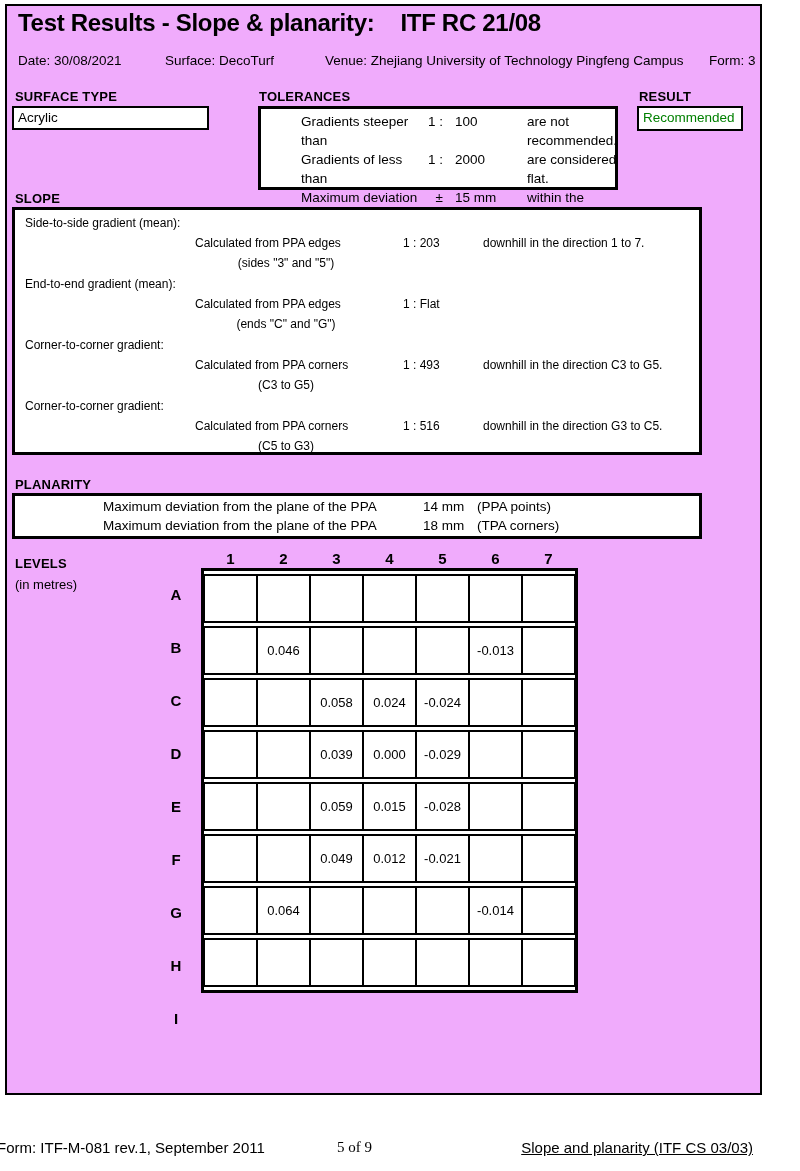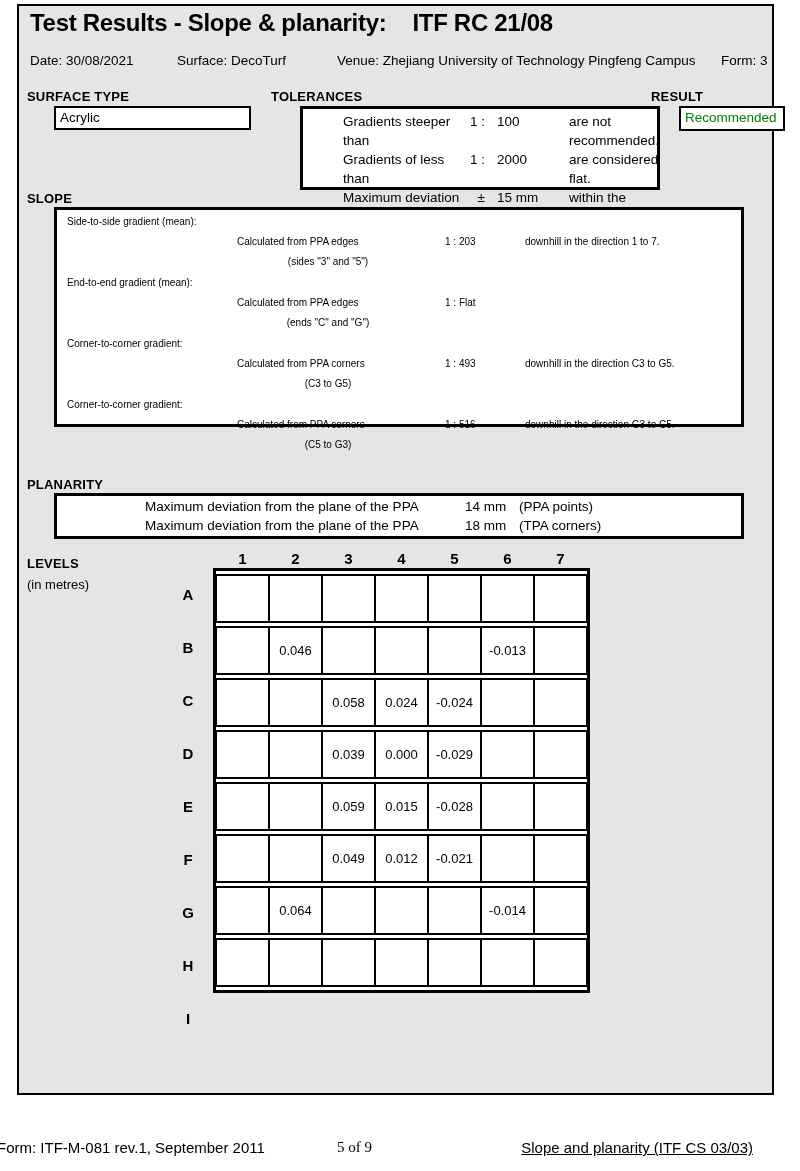--- a/index.html
+++ b/index.html
@@ -6,50 +6,50 @@
   html, body { width: 800px; height: 1171px; }
   body {
     position: relative;
     background: #ffffff;
     font-family: "Liberation Sans", sans-serif;
     color: #000;
     overflow: hidden;
   }
   .page {
     position: absolute;
-    left: 17px; top: 4px;
+    left: 5px; top: 4px;
     width: 757px; height: 1091px;
-    background: #e5e5e5;
+    background: #f0abfc;
     border: 2px solid #000;
   }
 
   
   .title-row { position: absolute; left: 11px; top: 3px; white-space: nowrap; font-size: 24px; font-weight: bold; letter-spacing: -0.3px; }
   .report-code { margin-left: 26px; }
   .logo { position: absolute; right: 6px; top: 1px; }
   .meta-row { position: absolute; top: 47px; left: 0; width: 100%; font-size: 13.5px; }
   .meta-item { position: absolute; white-space: nowrap; }
 
   
   .sec-label { position: absolute; font-size: 13px; font-weight: bold; letter-spacing: 0.2px; }
 
   
-  .box { position: absolute; background: #fff; border: 2px solid #000; margin-left: 30px; }
+  .box { position: absolute; background: #fff; border: 2px solid #000; }
   .box3 { border-width: 3px; padding-left: 36px; }
 
   .surface-box { left: 5px; top: 100px; width: 197px; height: 24px; font-size: 13.5px; padding: 2px 4px; }
   .result-box { left: 630px; top: 100px; width: 106px; height: 25px; font-size: 13.5px; padding: 2px 4px; color: #008000; }
 
   .tol-box { left: 251px; top: 100px; width: 360px; height: 84px; }
   .tol-grid { display: grid; grid-template-columns: 122px 24px 66px auto; padding: 3px 0 0 4px; font-size: 13.5px; line-height: 19px; }
   .tol-sym { text-align: right; padding-right: 4px; }
   .tol-val { padding-left: 8px; }
   .tol-desc { padding-left: 14px; }
 
-  .slope-box { left: 5px; top: 201px; width: 690px; height: 220px; font-size: 10px; }
+  .slope-box { left: 5px; top: 201px; width: 690px; height: 248px; font-size: 12px; }
   .slope-entry { position: absolute; left: 0; width: 100%; height: 60px; }
   .s-head { position: absolute; left: 10px; top: 0; }
   .s-calc { position: absolute; left: 180px; top: 20px; width: 182px; }
   .s-ratio { position: absolute; left: 388px; top: 20px; }
   .s-dir  { position: absolute; left: 468px; top: 20px; }
   .s-sub  { position: absolute; left: 180px; top: 40px; width: 182px; text-align: center; }
 
   .plan-box { left: 5px; top: 487px; width: 690px; height: 46px; font-size: 13.5px; }
   .plan-row { position: absolute; left: 0; width: 100%; }
   .p-text { position: absolute; left: 88px; }

